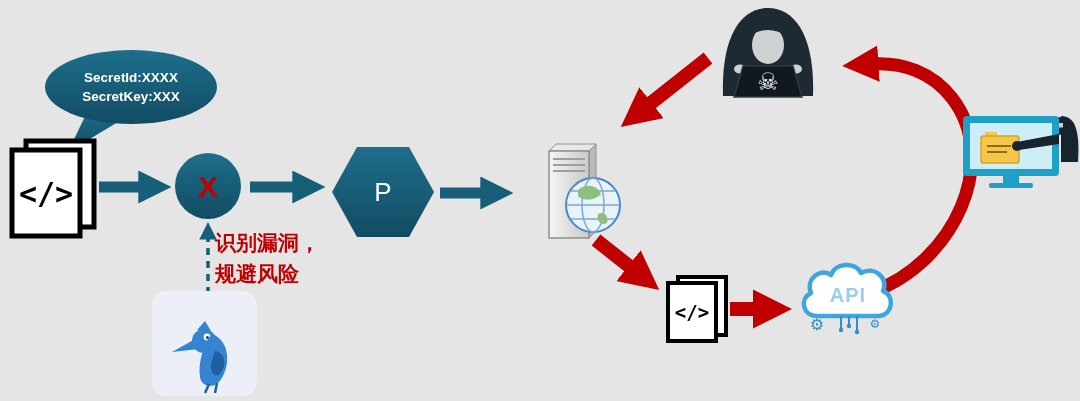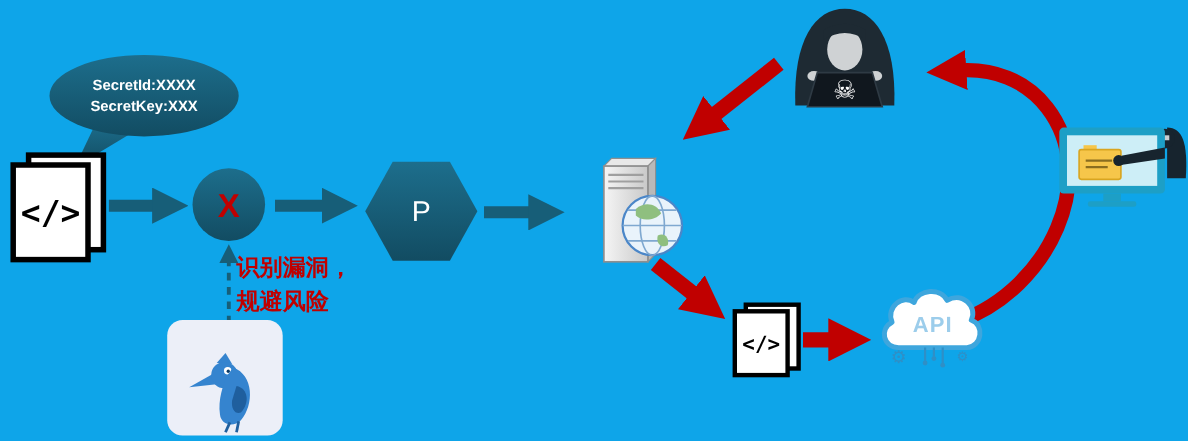--- a/index.html
+++ b/index.html
@@ -1,19 +1,19 @@
 <!DOCTYPE html>
 <html><head>
 <meta charset="utf-8">
 <style>
   html,body{margin:0;padding:0;background:#ffffff;}
   .canvas{
     position:relative;
     width:1080px;height:401px;
-    background:#0ea5e9;
+    background:#e5e5e5;
     overflow:hidden;
     font-family:"Liberation Sans",sans-serif;
   }
   svg{position:absolute;left:0;top:0;}
   text{user-select:none;}
 </style>
 </head>
 <body>
 
 <div class="canvas">

